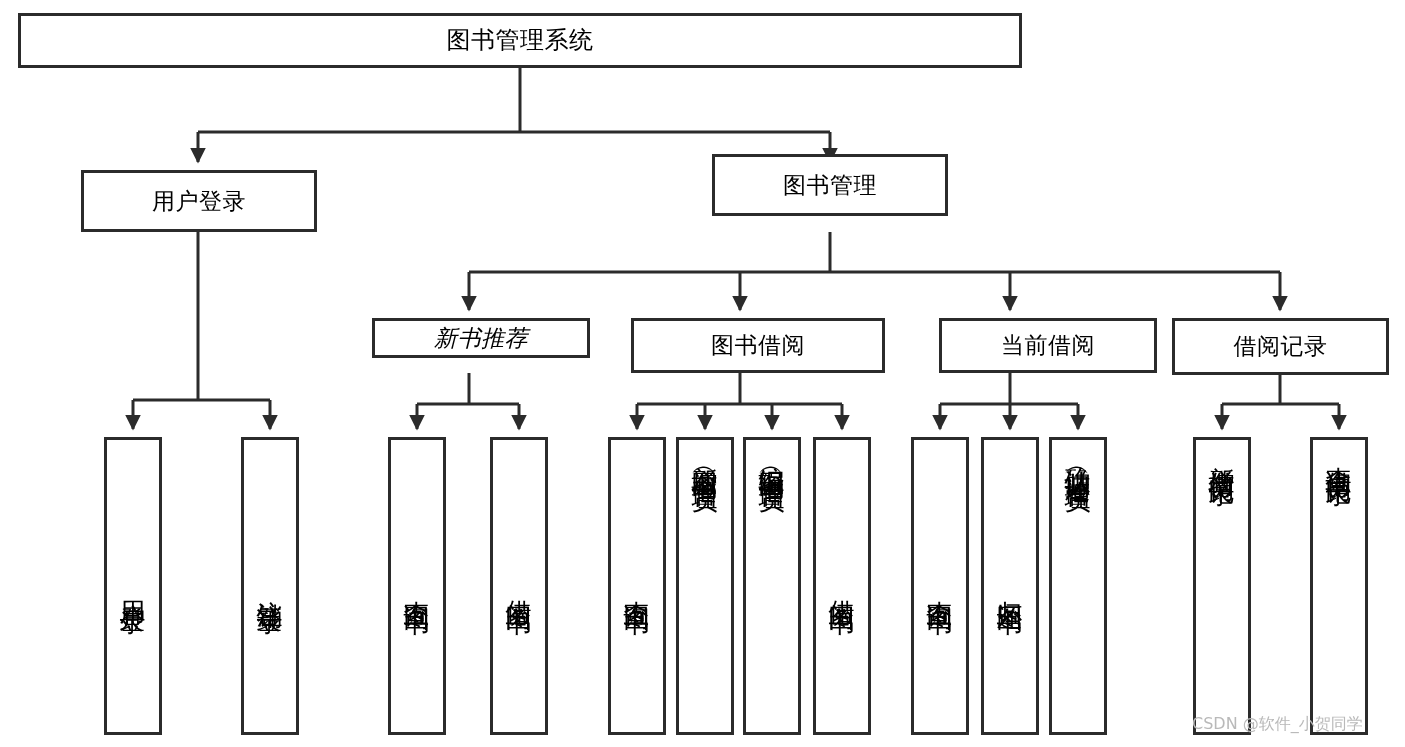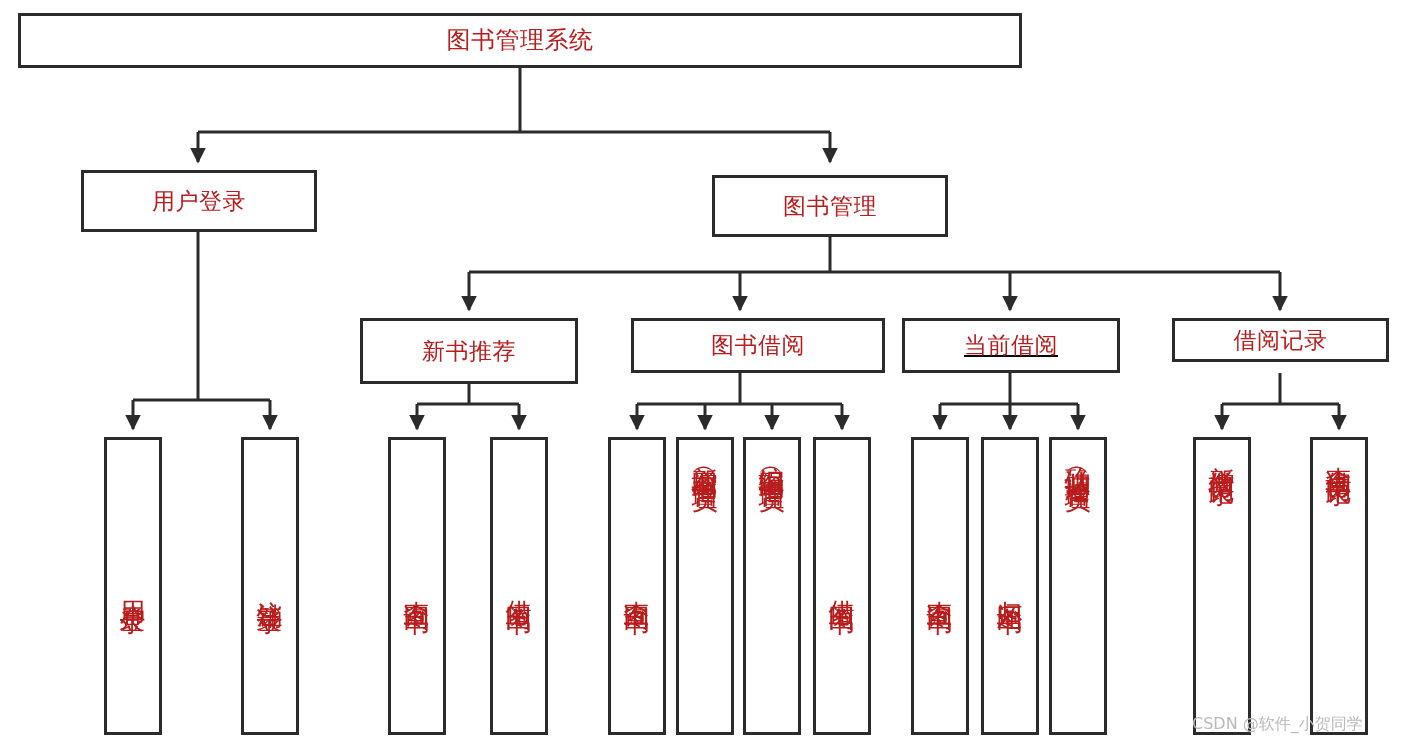--- a/index.html
+++ b/index.html
@@ -30,21 +30,21 @@
     position: absolute;
     box-sizing: border-box;
     background: #ffffff;
     border: 3px solid #2b2b2b;
     display: flex;
     align-items: center;
     justify-content: center;
     z-index: 3;
   }
   .node .label {
-    color: #b91c1c;
+    color: #000000;
     letter-spacing: 0.5px;
     white-space: nowrap;
     line-height: 1.15;
   }
   .node.horizontal .label {
     font-size: 23px;
   }
   .node.root .label {
     font-size: 24px;
   }
@@ -130,37 +130,37 @@
   </svg>
 
   <div class="node root horizontal" style="left:18px; top:13px; width:1004px; height:55px;">
     <span class="label">图书管理系统</span>
   </div>
 
   <div class="node horizontal" style="left:81px; top:170px; width:236px; height:62px;">
     <span class="label">用户登录</span>
   </div>
 
-  <div class="node horizontal" style="left:712px; top:175px; width:236px; height:62px;">
+  <div class="node horizontal" style="left:712px; top:154px; width:236px; height:62px;">
     <span class="label">图书管理</span>
   </div>
 
-  <div class="node horizontal" style="left:360px; top:318px; width:218px; height:66px;">
+  <div class="node horizontal" style="left:372px; top:318px; width:218px; height:40px;font-style:italic;">
     <span class="label">新书推荐</span>
   </div>
 
   <div class="node horizontal" style="left:631px; top:318px; width:254px; height:55px;">
     <span class="label">图书借阅</span>
   </div>
 
-  <div class="node horizontal" style="left:902px; top:318px; width:218px; height:55px;text-decoration:underline;">
+  <div class="node horizontal" style="left:939px; top:318px; width:218px; height:55px;">
     <span class="label">当前借阅</span>
   </div>
 
-  <div class="node horizontal" style="left:1172px; top:318px; width:217px; height:44px;text-align:center;">
+  <div class="node horizontal" style="left:1172px; top:318px; width:217px; height:57px;text-align:center;">
     <span class="label">借阅记录</span>
   </div>
 
   <div class="node vertical short" style="left:104px; top:437px; width:58px; height:298px;">
     <span class="label" style="font-size: 26px;">用户登录</span>
   </div>
 
   <div class="node vertical short" style="left:241px; top:437px; width:58px; height:298px;">
     <span class="label" style="font-size: 26px;">注销登录</span>
   </div>

